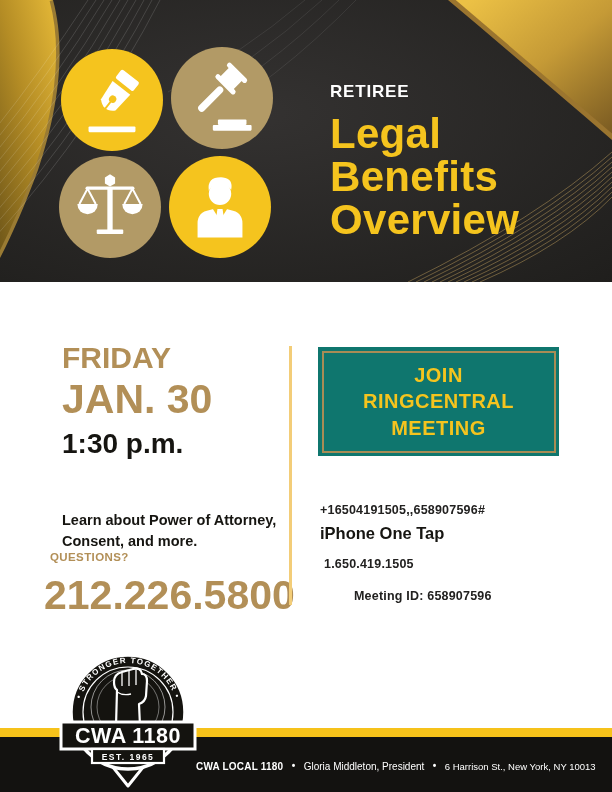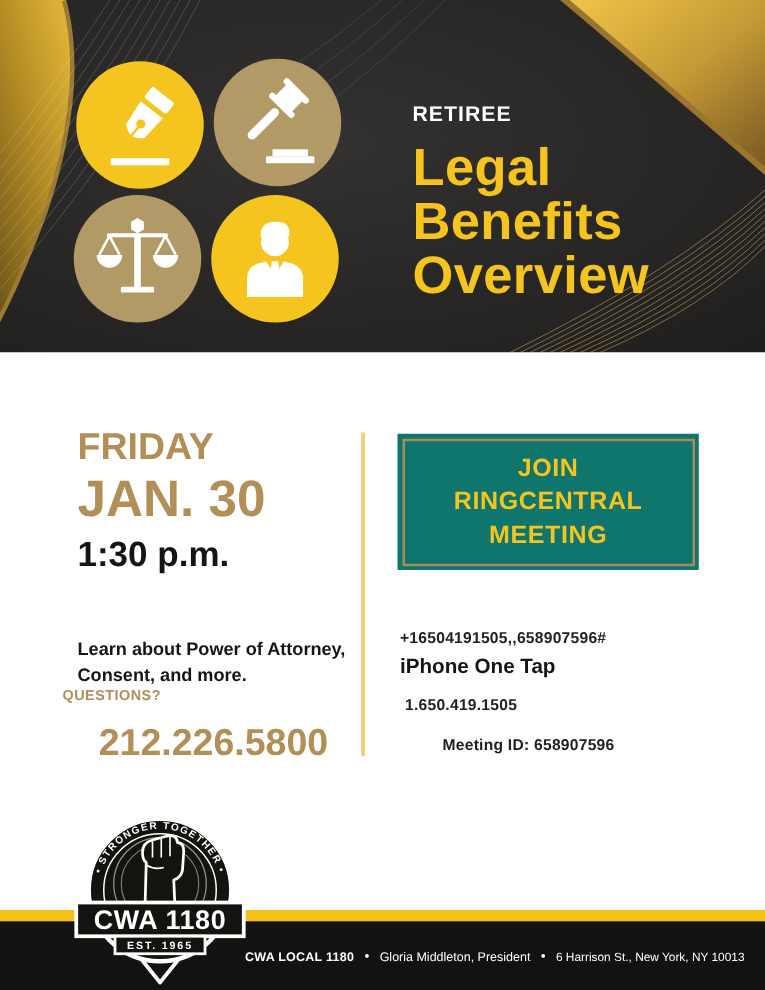--- a/index.html
+++ b/index.html
@@ -20,21 +20,21 @@
   .eyebrow{color:#ffffff;font-size:17px;font-weight:700;letter-spacing:.8px;line-height:20px;}
   .big-title{margin-top:10px;color:#F5C41E;font-size:42px;font-weight:700;line-height:43px;letter-spacing:.3px;}
   .big-title span{display:block;}
   
   .abs{position:absolute;}
   .day{left:62px;top:342px;font-size:30px;font-weight:700;color:#B28F57;line-height:32px;}
   .date{left:62px;top:377px;font-size:41px;font-weight:700;color:#B28F57;line-height:44px;}
   .time{left:62px;top:428px;font-size:28px;font-weight:700;color:#161511;line-height:31px;}
   .desc{left:62px;top:474px;font-size:14.5px;font-weight:700;color:#161511;line-height:21px;white-space:nowrap;margin-top:36px;}
   .questions{left:50px;top:549px;font-size:11.5px;font-weight:700;color:#B28F57;letter-spacing:.4px;line-height:16.5px;}
-  .big-phone{left:79px;top:578px;font-size:30px;font-weight:700;color:#B28F57;line-height:34px;}
+  .big-phone{left:44px;top:578px;font-size:41px;font-weight:700;color:#B28F57;line-height:34px;}
   .divider{left:289px;top:346px;width:2.5px;height:259px;background:#F3CD78;}
   .join-btn{left:318px;top:347px;width:241px;height:109px;background:#0f766e;padding:3.5px;box-sizing:border-box;cursor:pointer;}
   .join-inner{width:100%;height:100%;border:2px solid #A88C55;box-sizing:border-box;
               display:flex;flex-direction:column;align-items:center;justify-content:center;}
   .join-inner span{display:block;color:#F5C41E;font-size:20px;font-weight:700;line-height:26.5px;letter-spacing:.5px;text-align:center;}
   .m-label{font-size:16.5px;font-weight:700;color:#161511;line-height:20px;margin-top:44px;}
   .m-value{font-size:12.5px;font-weight:700;color:#222120;line-height:16px;letter-spacing:.2px;}
   .lbl1{left:320px;top:479px;} .val1{left:320px;top:502px;}
   .lbl2{left:320px;top:533px;} .val2{left:324px;top:556px;}
   .val3{left:320px;top:588px;margin-left:34px;}

